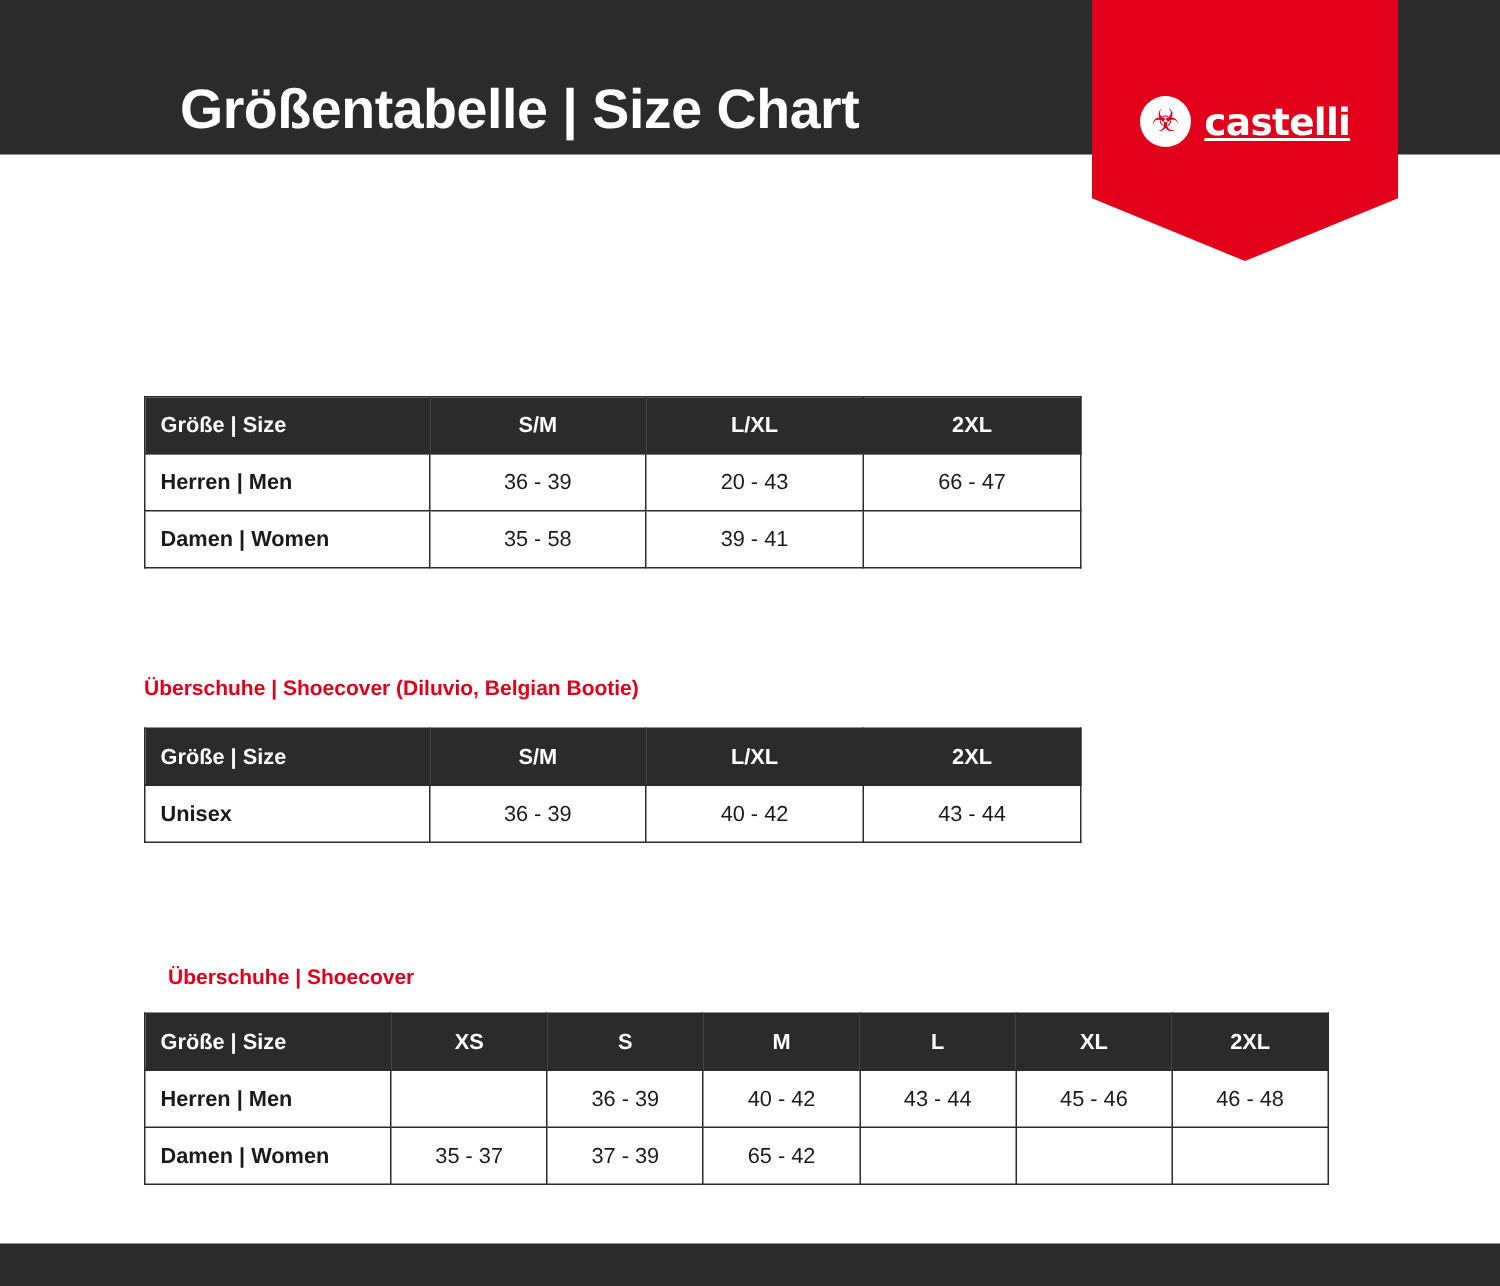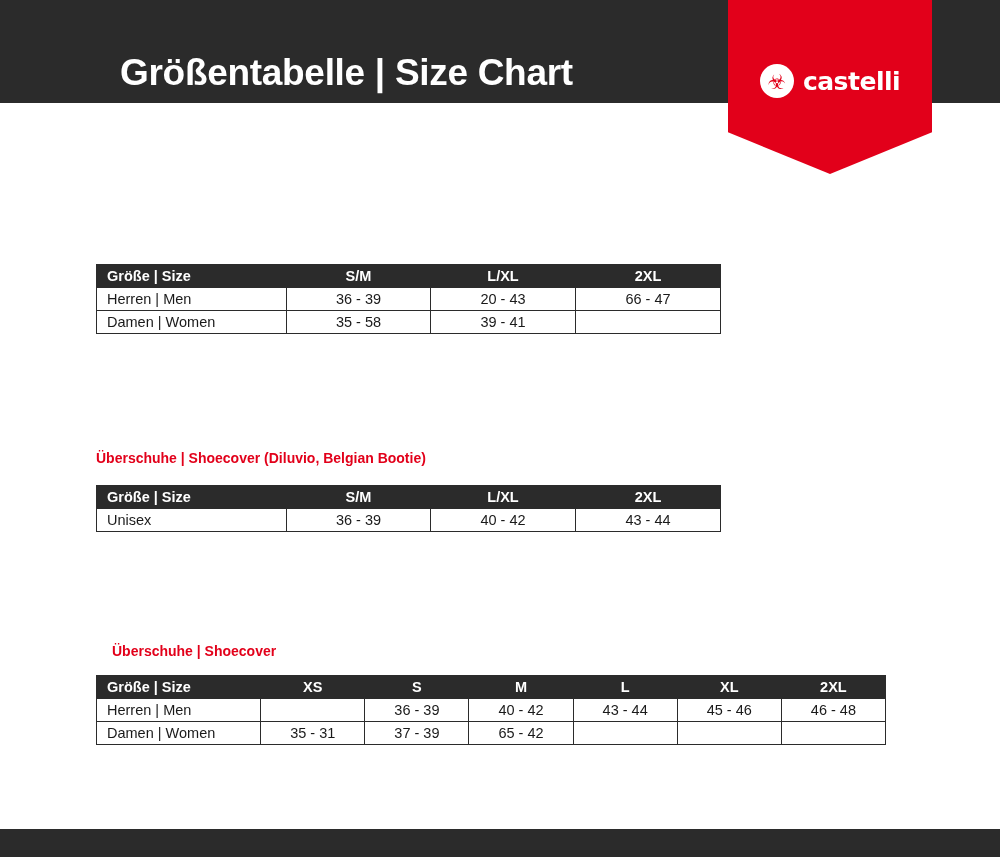--- a/index.html
+++ b/index.html
@@ -80,20 +80,21 @@
     font-size: 21px;
     line-height: 1;
     color: #e2001a;
   }
   .logo-wordmark {
     font-size: 25px;
     font-weight: bold;
     color: #ffffff;
     letter-spacing: -0.5px;
     font-family: "DejaVu Sans", sans-serif;
+    text-decoration: underline;
   }
 
   
   .footer-bar {
     position: absolute;
     left: 0; bottom: 0;
     width: 1000px; height: 28px;
     background: #2b2b2b;
   }
 
@@ -110,21 +111,21 @@
 
   
   table.sizetable {
     position: absolute;
     border-collapse: collapse;
     table-layout: fixed;
   }
   table.sizetable th,
   table.sizetable td {
     border: 1px solid #2b2b2b;
-    height: 23px;
+    height: 38px;
     font-size: 14.5px;
     text-align: center;
     vertical-align: middle;
     padding: 0 4px;
   }
   table.sizetable thead th {
     background: #2b2b2b;
     color: #ffffff;
     font-weight: bold;
     border-color: #2b2b2b;
@@ -133,21 +134,21 @@
   table.sizetable tbody td.rowlabel {
     text-align: left;
     padding-left: 10px;
     font-weight: bold;
   }
   table.sizetable tbody td {
     background: #ffffff;
     color: #1a1a1a;
     font-weight: normal;
   }
-  table.sizetable tbody td.rowlabel { font-weight: normal; }
+  table.sizetable tbody td.rowlabel { font-weight: bold; }
 
   
   #table-socks { top: 264px; left: 96px; width: 624px; }
   #table-socks col.c0 { width: 190px; }
   #table-socks col.c1 { width: 144px; }
   #table-socks col.c2 { width: 145px; }
   #table-socks col.c3 { width: 145px; }
 
   
   #table-shoecover-models { top: 485px; left: 96px; width: 624px; }
@@ -265,21 +266,21 @@
       <td class="rowlabel">Herren | Men</td>
       <td></td>
       <td>36 - 39</td>
       <td>40 - 42</td>
       <td>43 - 44</td>
       <td>45 - 46</td>
       <td>46 - 48</td>
     </tr>
     <tr>
       <td class="rowlabel">Damen | Women</td>
-      <td>35 - 31</td>
+      <td>35 - 37</td>
       <td>37 - 39</td>
       <td>65 - 42</td>
       <td></td>
       <td></td>
       <td></td>
     </tr>
   </tbody>
 </table>
 
 <div class="footer-bar"></div>

